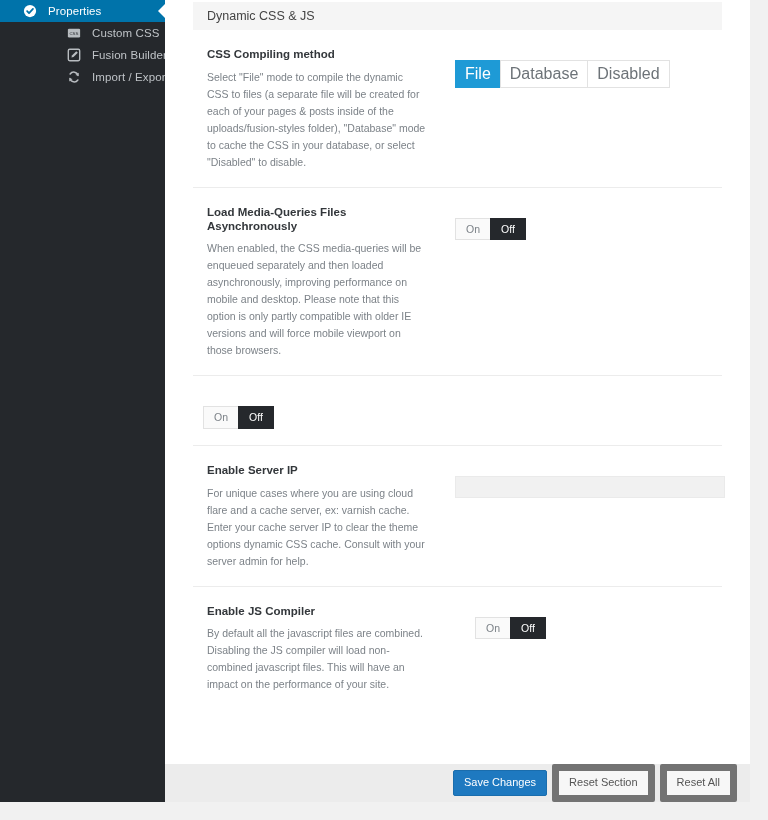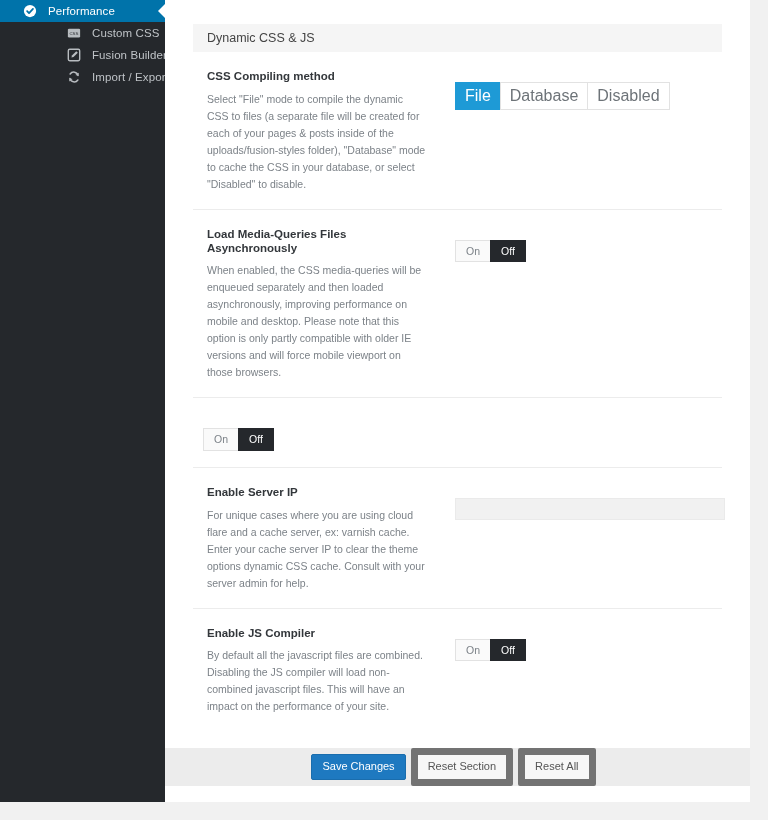--- a/index.html
+++ b/index.html
@@ -64,42 +64,42 @@
   .main {
     position: absolute;
     left: 165px; top: 0;
     width: 585px; height: 802px;
     background: #ffffff;
   }
   .content {
     position: absolute;
     left: 0; top: 0; right: 0;
     bottom: 38px;
-    padding: 24px 28px 0 28px;
+    padding: 2px 28px 0 28px;
     overflow: hidden;
   }
 
   .section-header {
     background: #f5f5f5;
     height: 28px;
     display: flex;
     align-items: center;
     padding-left: 14px;
     font-size: 12.5px;
     color: #444;
     font-weight: 400;
   }
 
   .field {
     display: flex;
     align-items: flex-start;
     padding: 18px 0 16px 0;
     border-bottom: 1px solid #ececec;
   }
-  .field:last-of-type { border-bottom: none; }
+  .field:last-of-type { border-bottom: none; gap: 20px; }
   .field-info {
     width: 252px;
     flex: 0 0 252px;
     padding-left: 14px;
     padding-right: 18px;
   }
   .field-title {
     font-size: 11.5px;
     font-weight: bold;
     color: #33373b;
@@ -170,26 +170,26 @@
     border: 1px solid #eaeaea;
     font-size: 11px;
     color: #444;
     padding: 0 8px;
     font-family: "Liberation Sans", sans-serif;
   }
 
   
   .footer-bar {
     position: absolute;
-    left: 165px; bottom: 34px;
+    left: 165px; bottom: 18px;
     width: 585px; height: 38px;
     background: #ececec;
     display: flex;
     align-items: center;
-    justify-content: center;
+    justify-content: flex-end;
     padding-right: 13px;
   }
   .footer-bar button {
     font-family: "Liberation Sans", sans-serif;
     font-size: 11px;
     border-radius: 2px;
     padding: 5px 10px;
     margin-left: 5px;
     line-height: 1.2;
     cursor: pointer;
@@ -212,21 +212,21 @@
 
   <nav class="sidebar">
 
     <div class="nav-item active">
       <span class="nav-icon">
         <svg width="14" height="14" viewBox="0 0 16 16">
           <circle cx="8" cy="8" r="7" fill="#ffffff"></circle>
           <path d="M4.7 8.2 L6.9 10.4 L11.4 5.6" stroke="#0073aa" stroke-width="2" fill="none" stroke-linecap="round" stroke-linejoin="round"></path>
         </svg>
       </span>
-      <span class="nav-label">Performance</span>
+      <span class="nav-label">Properties</span>
     </div>
 
     <div class="nav-item">
       <span class="nav-icon">
         <svg width="14" height="14" viewBox="0 0 16 16">
           <rect x="1" y="3" width="14" height="10" rx="1.4" fill="#b8bcc0"></rect>
           <text x="8" y="10" font-size="5" font-family="Liberation Sans, sans-serif" fill="#25282c" text-anchor="middle">CSS</text>
         </svg>
       </span>
       <span class="nav-label">Custom CSS</span>

